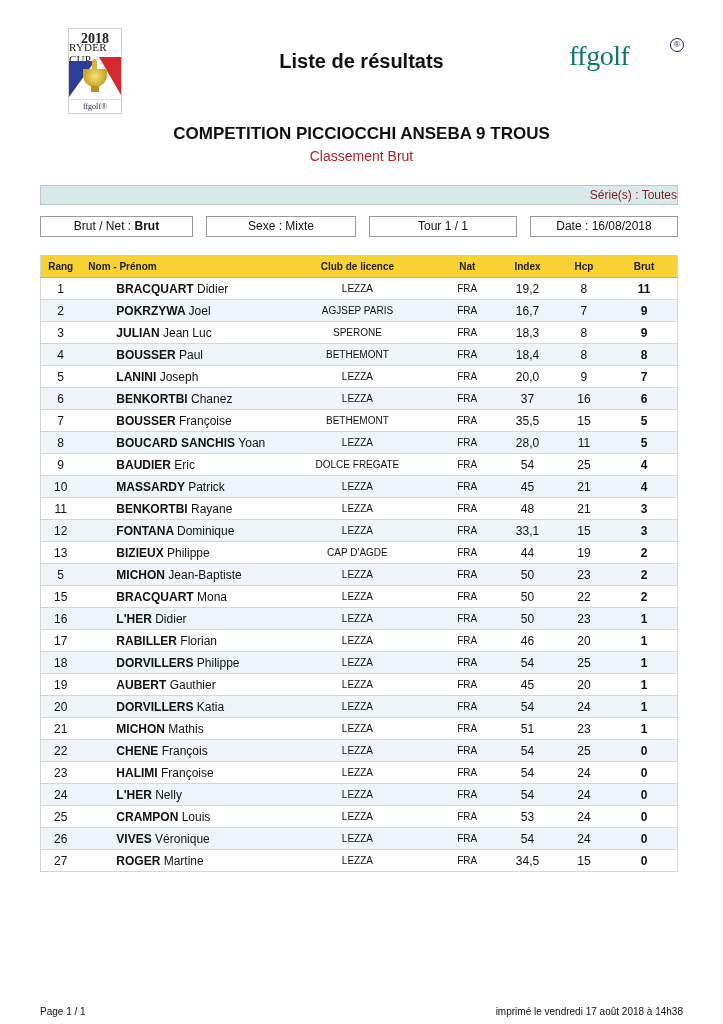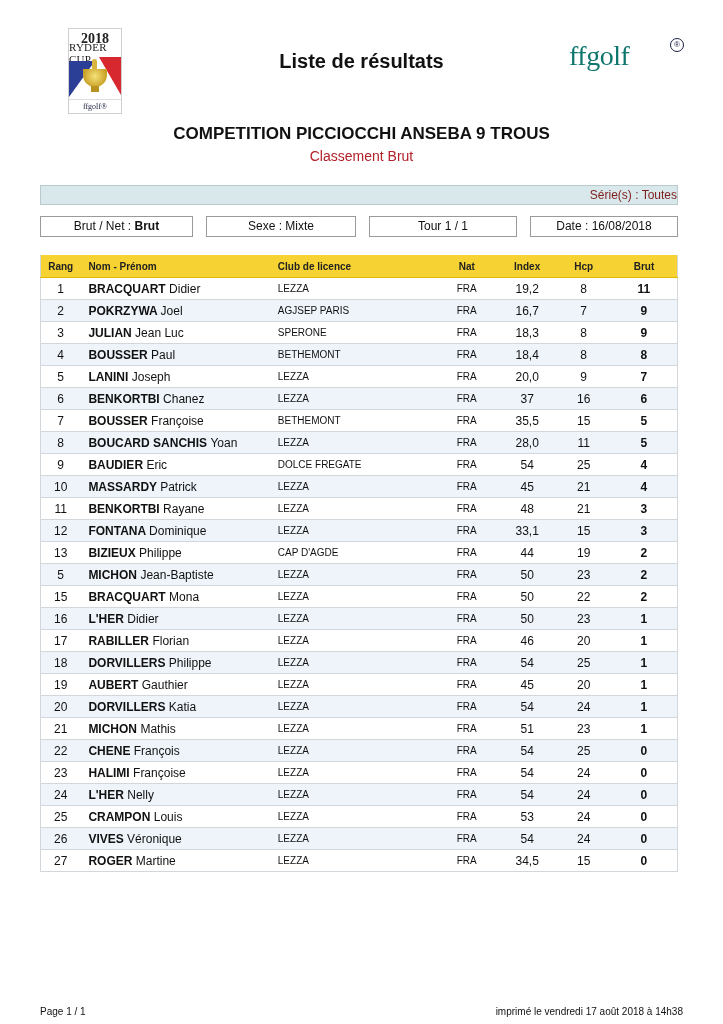--- a/index.html
+++ b/index.html
@@ -46,29 +46,29 @@
   table.results { position: absolute; left: 40px; top: 255px; width: 638px; border-collapse: collapse;
                   font-size: 12px; }
   table.results th { background: #f6d332; height: 22px; font-size: 10px; font-weight: bold;
                      color: #222; padding: 0; border-bottom: 1px solid #e0b800; }
   table.results td { height: 21px; padding: 0; border-bottom: 1px solid #d2d7dc; color: #111; }
   table.results tr.alt td { background: #eef4fa; }
   .c-rang { width: 40px; text-align: center; }
   th.c-rang { font-size: 12px; font-weight: normal; }
   .c-name { width: 188px; text-align: left; padding-left: 8px !important; font-weight: bold; }
   th.c-name { text-align: left; }
-  .c-club { width: 162px; text-align: left; padding-left: 6px !important; font-size: 10px; }
+  .c-club { width: 162px; text-align: center; padding-left: 6px !important; font-size: 10px; }
   th.c-club { font-size: 14px; }
   .c-nat { width: 64px; text-align: center; font-size: 10px; }
   th.c-nat { font-size: 14px; }
   .c-index { width: 60px; text-align: center; }
   .c-hcp { width: 56px; text-align: center; }
   .c-brut { width: 68px; text-align: center; font-weight: bold; }
   table.results td.c-name .first { font-weight: normal; }
-  table.results td.c-name .last { font-weight: bold; }
+  table.results td.c-name .last { font-weight: bold; margin-left: 28px; }
   table.results { border-left: 1px solid #d2d7dc; border-right: 1px solid #d2d7dc; }
 
   .footer-left { position: absolute; left: 40px; top: 1006px; font-size: 10px; color: #111; }
   .footer-right { position: absolute; right: 40px; top: 1006px; font-size: 10px; color: #111; }
 </style>
 </head>
 <body>
 
 <div class="logo-ryder">
   <div class="yr">2018</div>

